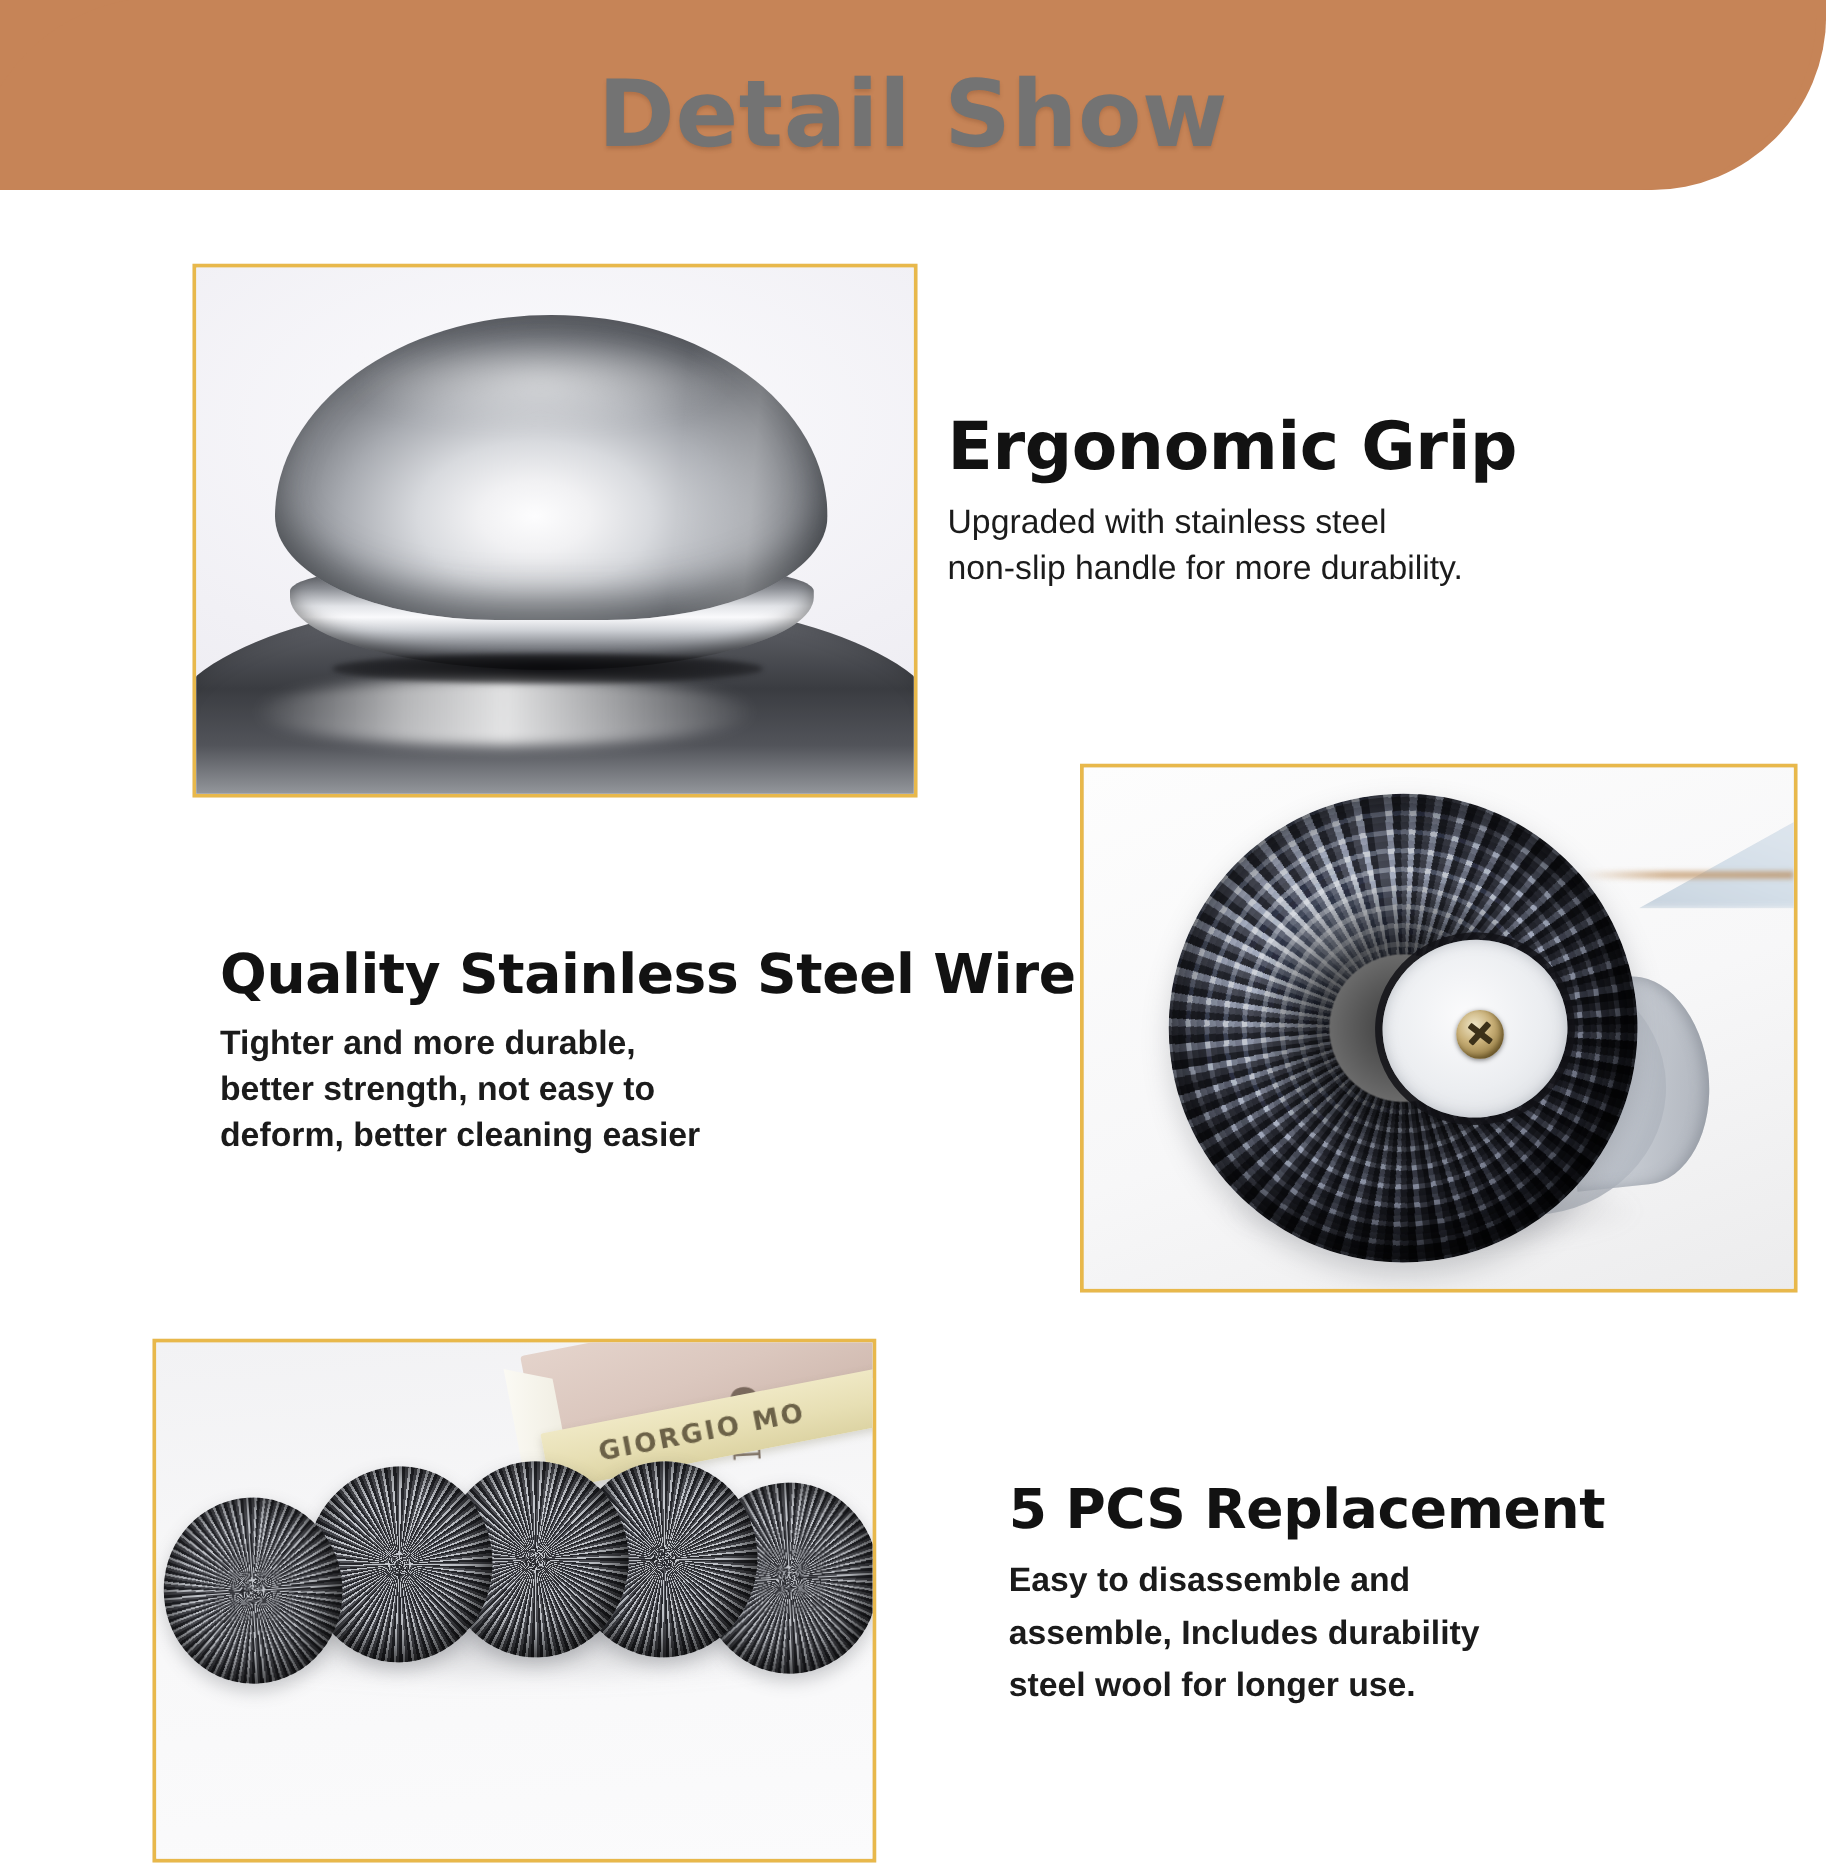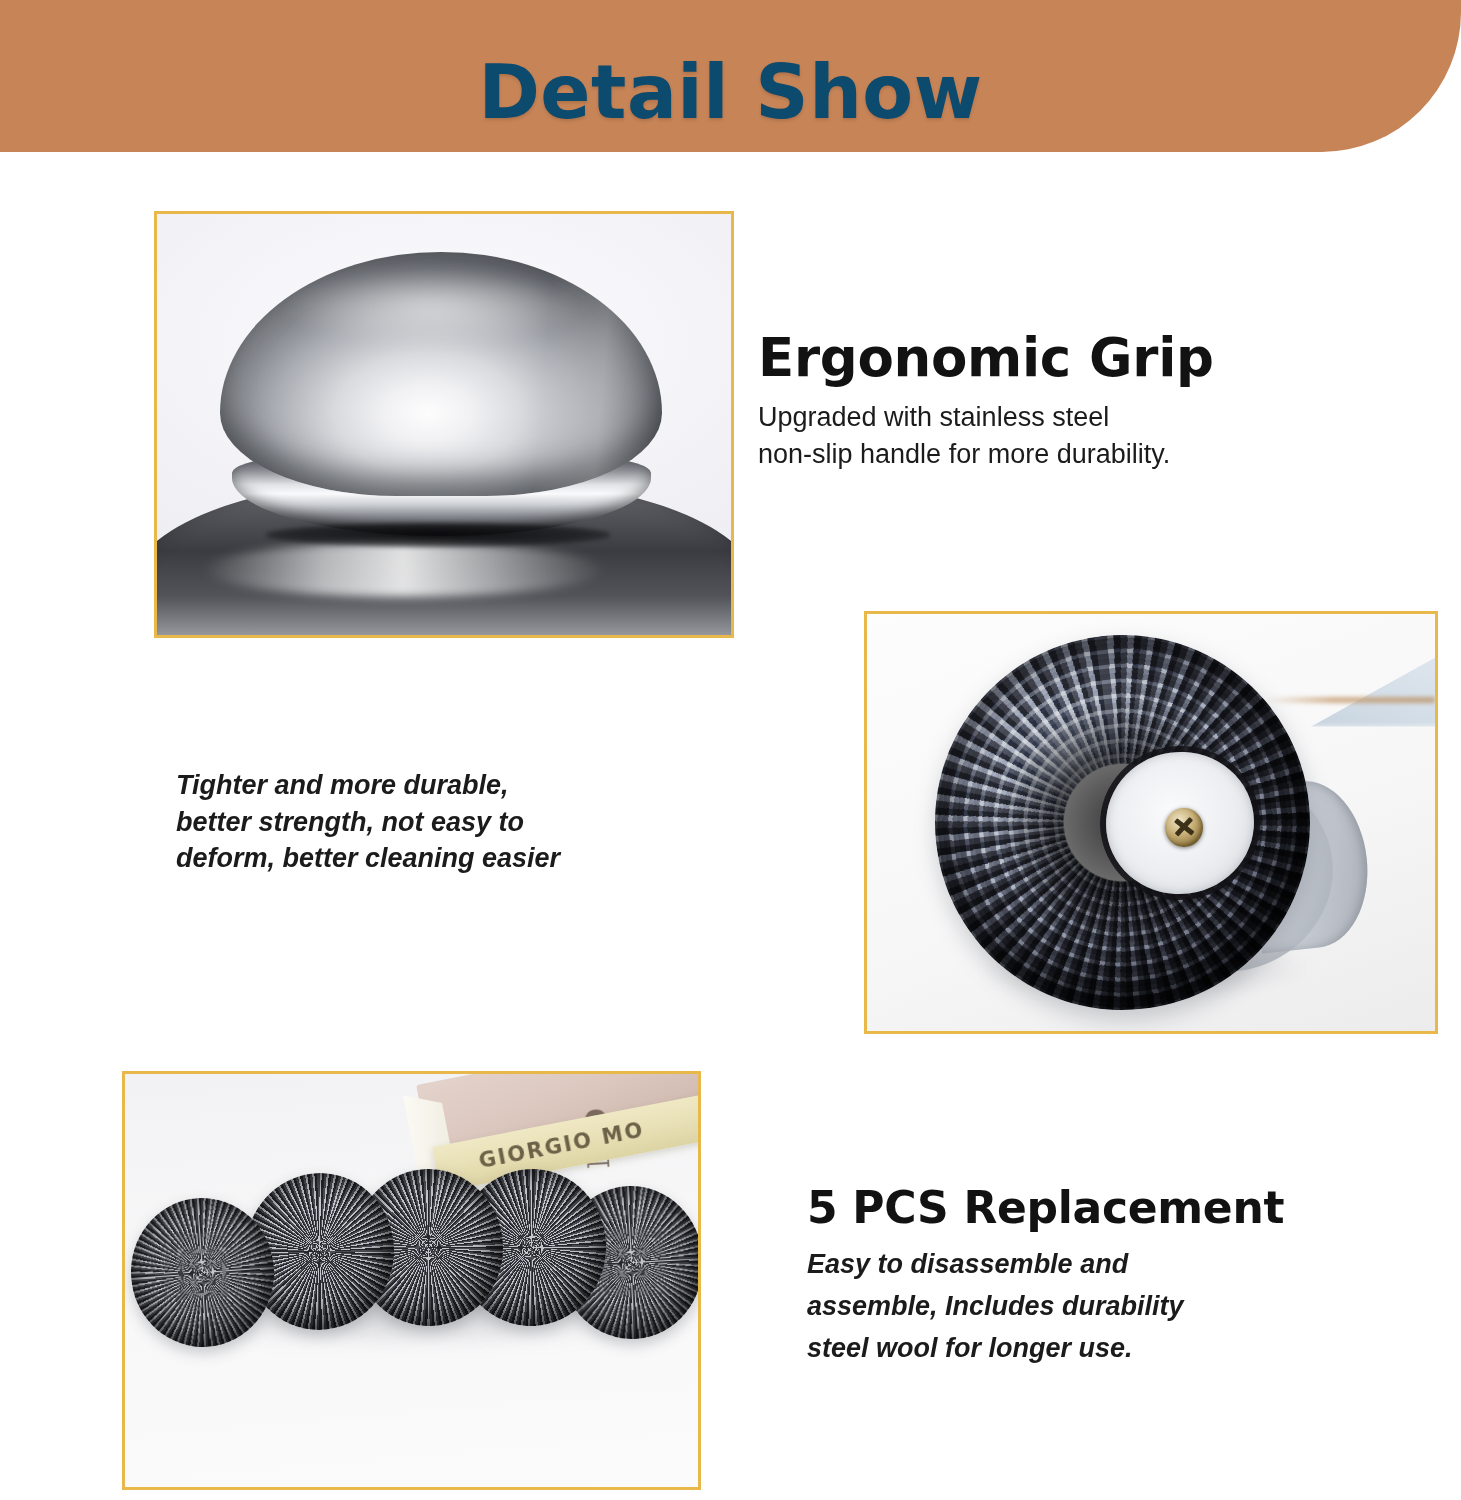--- a/index.html
+++ b/index.html
@@ -52,21 +52,21 @@
   }
   .banner-title {
     position: absolute;
     left: 0;
     top: 0;
     width: 1461px;
     height: 184px;
     display: flex;
     align-items: center;
     justify-content: center;
-    color: #0c4a6e;
+    color: #737373;
     font-family: "DejaVu Sans", sans-serif;
     font-weight: 700;
     font-size: 74px;
     letter-spacing: 0.5px;
     text-shadow: 0 2px 3px rgba(120,70,40,0.28);
     z-index: 3;
     user-select: none;
   }
 
   
@@ -413,21 +413,21 @@
     letter-spacing: -0.3px;
     white-space: nowrap;
   }
   .txt-body {
     margin: 12px 0 0 0;
     color: #1b1b1b;
     font-family: "Liberation Sans", sans-serif;
     font-size: 27px;
     line-height: 1.36;
   }
-  .txt-body.bold { font-weight: 700; font-style: italic; }
+  .txt-body.bold { font-weight: 700; }
   .txt-body.loose { line-height: 1.55; }
 
   .block-1 { left: 758px; top: 328px;  width: 630px; }
   .block-2 { left: 176px; top: 755px;  width: 680px; }
   .block-3 { left: 807px; top: 1183px; width: 580px; }
   .block-2 .txt-heading { font-size: 44px; }
   .block-3 .txt-heading { font-size: 44px; }
 </style>
 </head>
 <body>
@@ -452,20 +452,21 @@
 
 <div class="txt-block block-1">
   <h2 class="txt-heading">Ergonomic Grip</h2>
   <p class="txt-body">
     <span>Upgraded with stainless steel</span><br>
     <span>non-slip handle for more durability.</span>
   </p>
 </div>
 
 <div class="txt-block block-2">
+  <h2 class="txt-heading">Quality Stainless Steel Wire</h2>
   <p class="txt-body bold">
     <span>Tighter and more durable,</span><br>
     <span>better strength, not easy to</span><br>
     <span>deform, better cleaning easier</span>
   </p>
 </div>
 
 <div class="frame frame-2">
   <div class="photo">
     <div class="p2-bg"></div>

